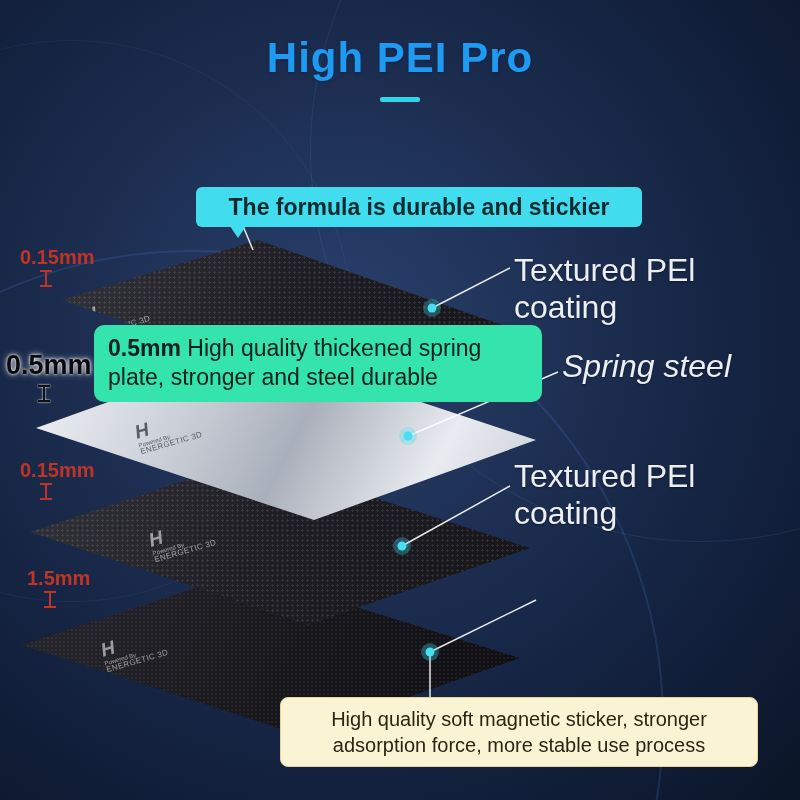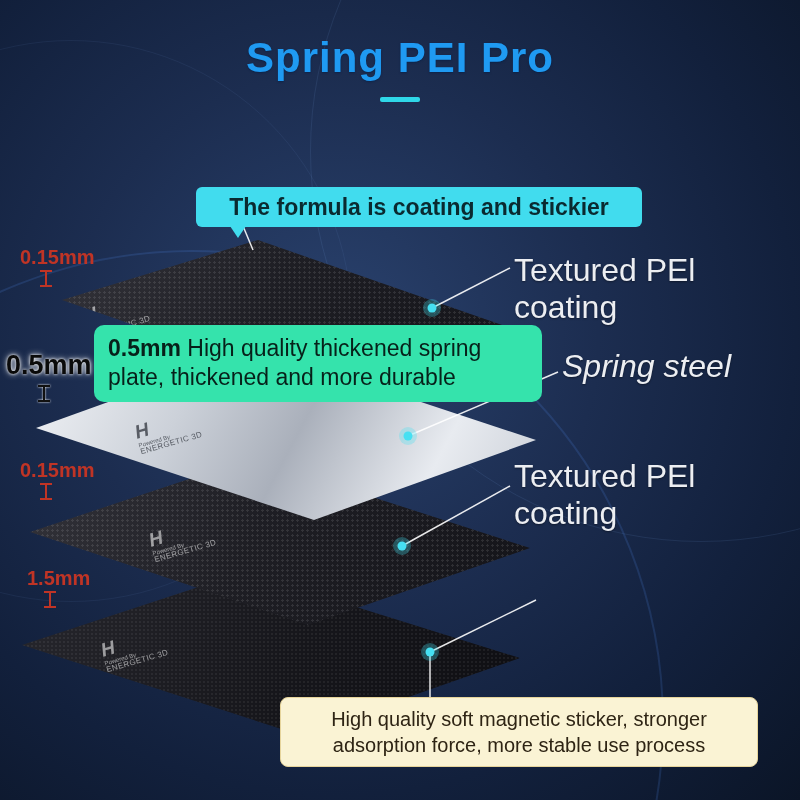--- a/index.html
+++ b/index.html
@@ -105,21 +105,21 @@
 </style>
 </head>
 <body>
 
 <div class="stage">
 
   <div class="arc arc-a"></div>
   <div class="arc arc-b"></div>
   <div class="arc arc-c"></div>
 
-  <div class="title">Spring PEI Pro</div>
+  <div class="title">High PEI Pro</div>
   <div class="title-underline"></div>
 
   <svg class="leader-lines" width="800" height="800">
     <line x1="243" y1="226" x2="253" y2="250" stroke="rgba(255,255,255,0.9)" stroke-width="1.5"></line>
     <line x1="510" y1="268" x2="432" y2="308" stroke="rgba(255,255,255,0.9)" stroke-width="1.5"></line>
     <line x1="558" y1="372" x2="408" y2="436" stroke="rgba(255,255,255,0.9)" stroke-width="1.5"></line>
     <line x1="510" y1="486" x2="402" y2="546" stroke="rgba(255,255,255,0.9)" stroke-width="1.5"></line>
     <line x1="536" y1="600" x2="430" y2="652" stroke="rgba(255,255,255,0.9)" stroke-width="1.5"></line>
     <line x1="430" y1="652" x2="430" y2="697" stroke="rgba(255,255,255,0.9)" stroke-width="1.5"></line>
     <circle cx="432" cy="308" r="9" fill="rgba(70,224,242,0.30)"></circle>
@@ -160,25 +160,25 @@
 
   <div class="plate plate4">
     <span class="warn" style="left:46px; top:30px;">⚠</span>
     <div class="brand" style="left:80px; top:60px;">
       <span class="brand-h">H</span>
       <span class="brand-powered">Powered By</span>
       <span class="brand-name">ENERGETIC 3D</span>
     </div>
   </div>
 
-  <div class="callout-top">The formula is coating and stickier</div>
+  <div class="callout-top">The formula is durable and stickier</div>
   <div class="callout-top-tail"></div>
 
   <div class="callout-green">
-    <span class="bold">0.5mm</span><span> High quality thickened spring plate, thickened and more durable</span>
+    <span class="bold">0.5mm</span><span> High quality thickened spring plate, stronger and steel durable</span>
   </div>
 
   <div class="callout-bottom">High quality soft magnetic sticker, stronger adsorption force, more stable use process</div>
 
   <div class="layer-label label1">Textured PEl coating</div>
   <div class="layer-label label2">Spring steel</div>
   <div class="layer-label label3">Textured PEl coating</div>
 
   <div class="dim dim-red dim1">0.15mm</div>
   <span class="ibeam ib1"></span>

